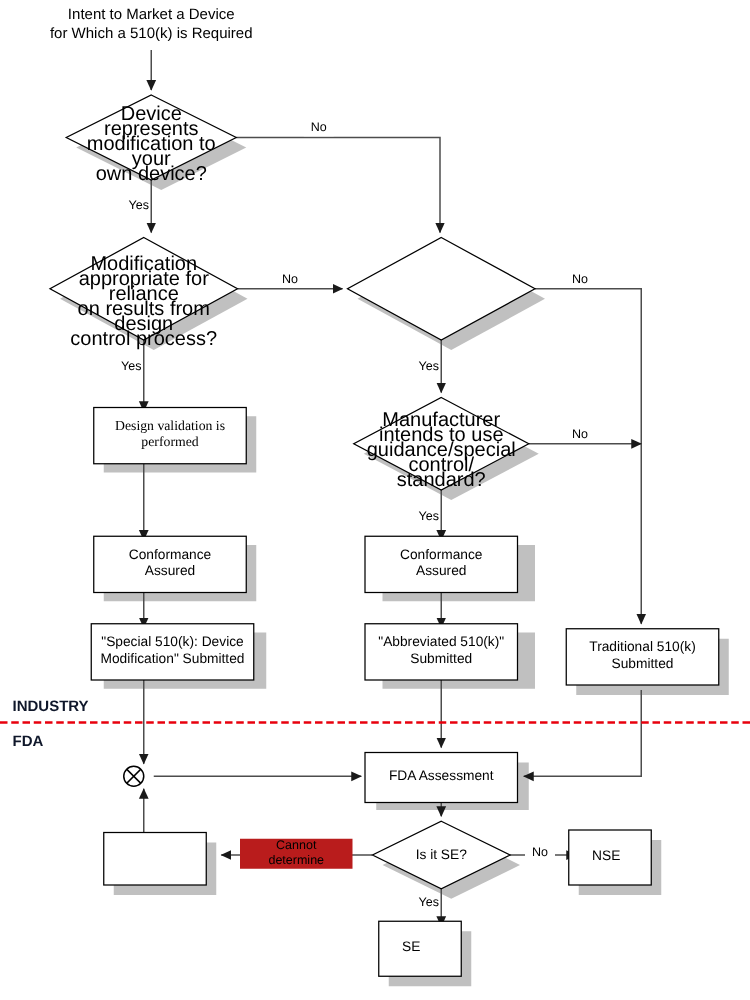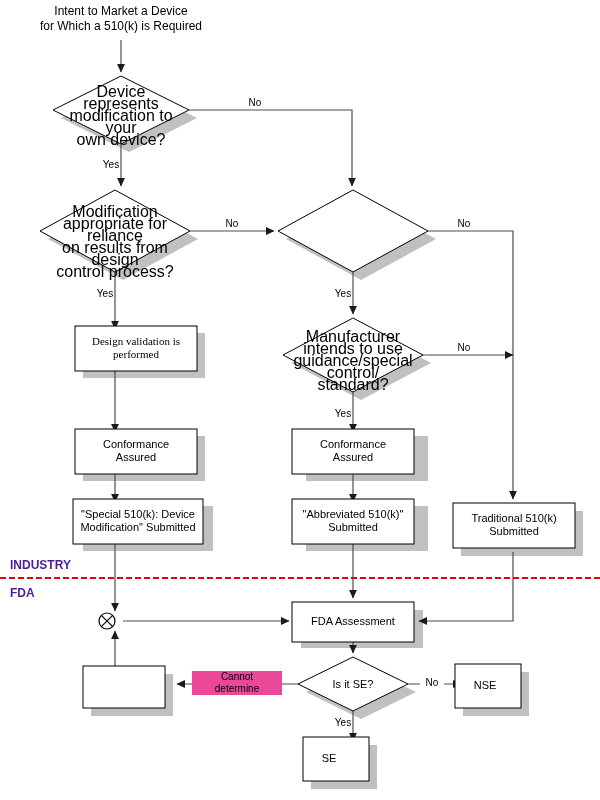--- a/index.html
+++ b/index.html
@@ -31,21 +31,21 @@
   }
   .title-lbl{
     font-size:12px;
     line-height:15px;
   }
   .edge-lbl{
     font-size:10px;
     line-height:12px;
   }
   .swim-lbl{
-    color:#4c1d95;
+    color:#0f172a;
     font-weight:bold;
     font-size:12px;
     line-height:14px;
     text-align:left;
   }
   .node-lbl{ font-size:16px; line-height:12px; }
   .node-lbl.big{ font-size:11px; line-height:13px; }
 </style>
 </head>
 <body>
@@ -214,20 +214,20 @@
   <div class="lbl edge-lbl" style="left:328px; top:288px; width:30px;">Yes</div>
 
   <div class="lbl edge-lbl" style="left:452px; top:342px; width:24px; background:#ffffff;">No</div>
 
   <div class="lbl edge-lbl" style="left:328px; top:408px; width:30px;">Yes</div>
 
   <div class="lbl edge-lbl" style="left:420px; top:677px; width:24px; background:#ffffff;">No</div>
 
   <div class="lbl edge-lbl" style="left:328px; top:717px; width:30px;">Yes</div>
 
-  <div class="lbl edge-lbl" style="left:192px; top:671px; width:90px; background:#ec4899;">Cannot
+  <div class="lbl edge-lbl" style="left:192px; top:671px; width:90px; background:#b91c1c;">Cannot
 determine</div>
 
   <div class="lbl swim-lbl" style="left:10px; top:558px; width:160px;">INDUSTRY</div>
 
   <div class="lbl swim-lbl" style="left:10px; top:586px; width:160px;">FDA</div>
 
 </div>
 
 </body></html>

